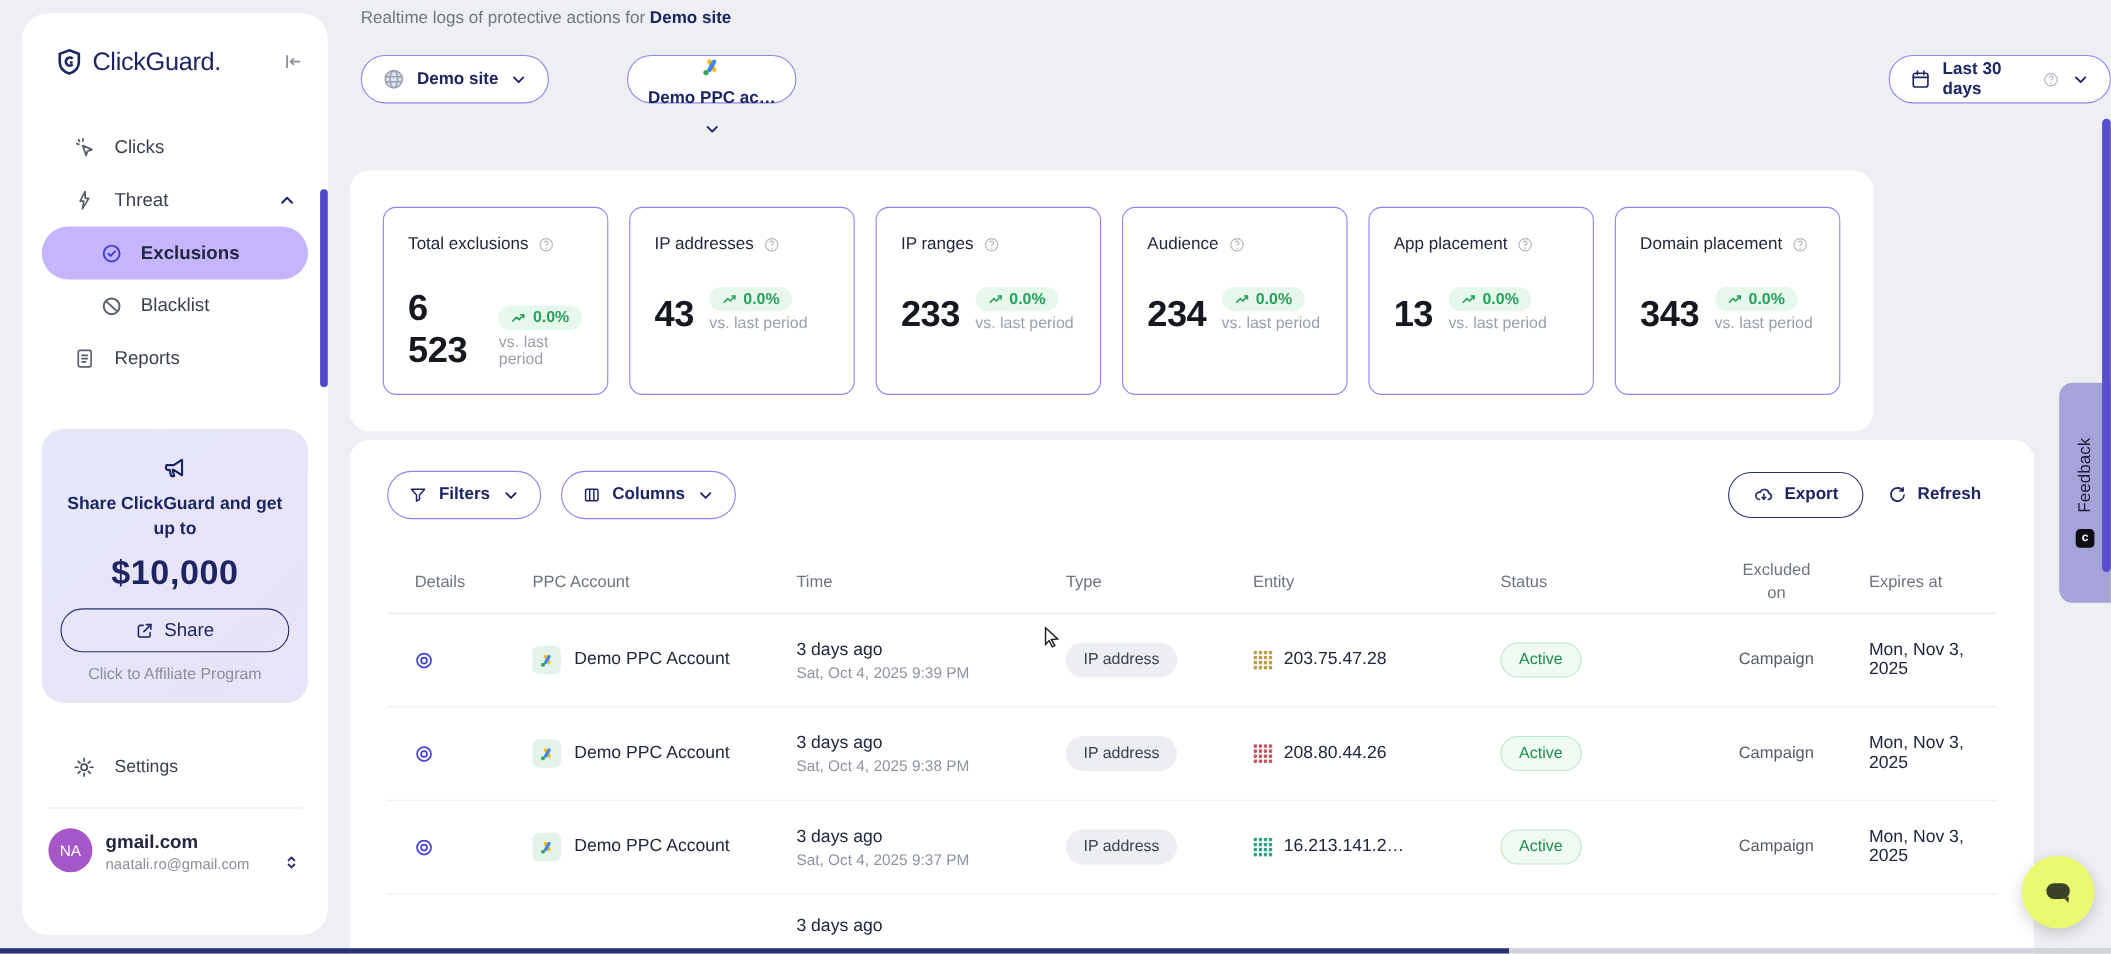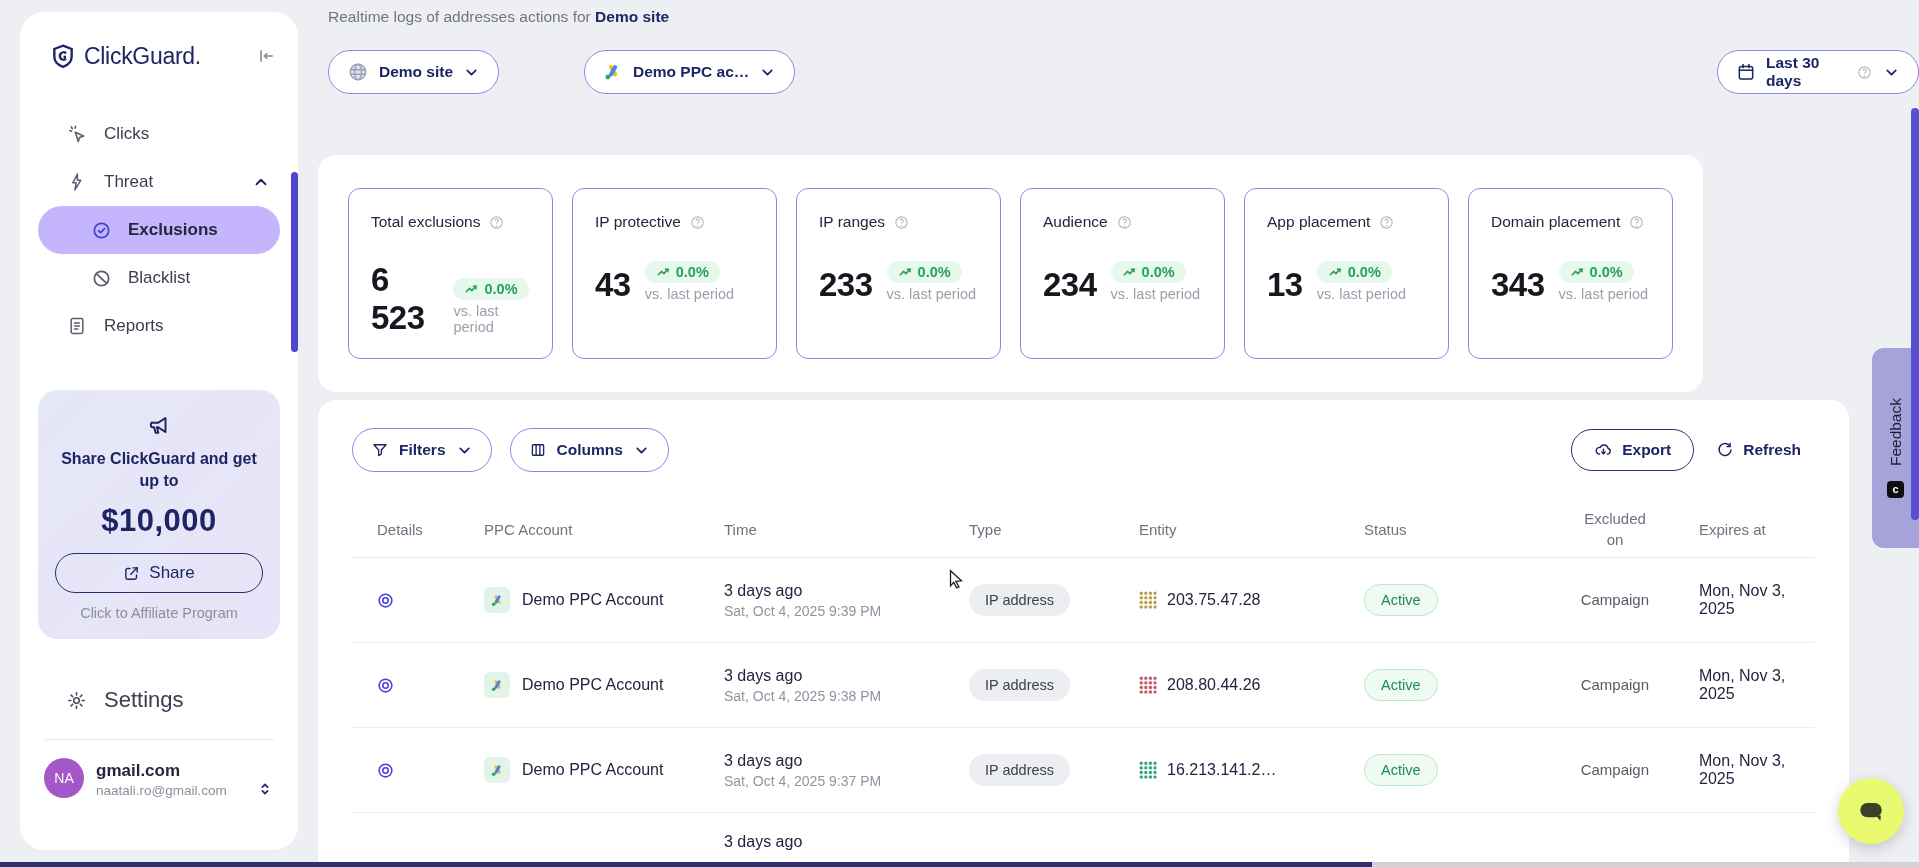--- a/index.html
+++ b/index.html
@@ -31,39 +31,39 @@
   .promo .picon { color:#1d2563; display:flex; justify-content:center; margin-bottom:10px; }
   .promo-title { font-size:16px; font-weight:bold; color:#1d2563; line-height:1.35; }
   .promo-amount { font-size:31px; font-weight:bold; color:#1d2563; margin-top:12px; letter-spacing:0.5px; }
   .share-btn { margin:14px auto 0; width:208px; height:40px; border:1.5px solid #2a2f6e; border-radius:999px;
     background:transparent; display:flex; align-items:center; justify-content:center; gap:9px;
     font-size:17px; color:#1d2563; cursor:pointer; font-family:Liberation Sans, sans-serif; }
   .promo-caption { margin-top:12px; font-size:14.5px; color:#8a8f9b; }
 
   .settings-row { display:flex; align-items:center; margin-top:48px; padding-left:28px; cursor:pointer; }
   .settings-row .nicon { width:22px; margin-right:16px; color:#4a4f5c; }
-  .settings-label { font-size:22px; color:#3a4050; }
+  .settings-label { font-size:16px; color:#3a4050; }
 
   .user-divider { height:1px; background:#e8e9ee; margin:26px 6px 18px; }
   .user-row { display:flex; align-items:flex-end; padding:0 6px; cursor:pointer; }
   .avatar { width:40px; height:40px; border-radius:50%; background:#a557c9; color:#fff;
     display:flex; align-items:center; justify-content:center; font-size:14px; flex:none; }
   .user-meta { margin-left:12px; flex:1; min-width:0; }
   .user-name { font-size:17px; font-weight:bold; color:#23263f; }
   .user-email { font-size:13.5px; color:#8a8f9b; margin-top:2px; }
   .user-switch { color:#2a2f6e; }
 
   
   .page-sub { position:absolute; left:328px; top:8px; font-size:15.5px; color:#70757f; }
   .page-sub b { color:#1d2563; }
   .pill { display:flex; align-items:center; gap:10px; height:44px; padding:0 18px;
     border:1px solid #8d86f2; border-radius:22px; background:#fff; font-size:15.5px;
     font-weight:bold; color:#1d2563; cursor:pointer; }
   .pill-site { position:absolute; left:328px; top:50px; }
-  .pill-account { position:absolute; left:584px; top:50px; }
+  .pill-account { position:absolute; left:570px; top:50px;flex-direction:column; }
   .pill-date { position:absolute; left:1717px; top:50px; }
   .pill .chev { color:#1d2563; }
 
   
   .stats-panel { position:absolute; left:318px; top:155px; width:1385px; height:237px;
     background:#fff; border-radius:18px; padding:33px 30px; display:flex; gap:19px; }
   .stat-card { flex:1; border:1px solid #8d86f2; border-radius:12px; padding:24px 22px; }
   .stat-label-row { display:flex; align-items:center; gap:8px; }
   .stat-label { font-size:15.5px; color:#23263f; }
   .help-icon { color:#b4b8c2; }
@@ -251,21 +251,21 @@
     <span class="user-switch">
       <svg width="18" height="18" viewBox="0 0 24 24" fill="none" stroke="currentColor" stroke-width="2.4" stroke-linecap="round" stroke-linejoin="round">
         <polyline points="8.5 9.5 12 6 15.5 9.5"></polyline>
           <polyline points="8.5 14.5 12 18 15.5 14.5"></polyline>
       </svg>
     </span>
   </div>
 </aside>
 
 <div class="page-sub">
-  <span>Realtime logs of addresses actions for</span>
+  <span>Realtime logs of protective actions for</span>
   <b>Demo site</b>
 </div>
 
 <div class="pill pill-site">
   <span>
     <svg width="22" height="22" viewBox="0 0 24 24" fill="none" stroke="#9aa0b4" stroke-width="1.5">
       <circle cx="12" cy="12" r="8.5" fill="#dfe3ee"></circle>
       <ellipse cx="12" cy="12" rx="3.8" ry="8.5"></ellipse>
       <path d="M4 9.5h16M4 14.5h16"></path>
     </svg>
@@ -341,21 +341,21 @@
               </svg>
             </span>
           <span>0.0%</span>
         </span>
         <span class="trend-caption">vs. last period</span>
       </span>
     </div>
   </div>
   <div class="stat-card">
     <div class="stat-label-row">
-      <span class="stat-label">IP protective</span>
+      <span class="stat-label">IP addresses</span>
       <span class="help-icon">
           <svg width="17" height="17" viewBox="0 0 24 24" fill="none" stroke="currentColor" stroke-width="1.6">
             <circle cx="12" cy="12" r="8"></circle>
             <path d="M9.8 9.5a2.3 2.3 0 1 1 3.3 2.1c-.8.4-1.1.9-1.1 1.7"></path>
             <circle cx="12" cy="16.6" r="0.4" fill="currentColor"></circle>
           </svg>
         </span>
     </div>
     <div class="stat-value-row">
       <span class="stat-value">43</span>

